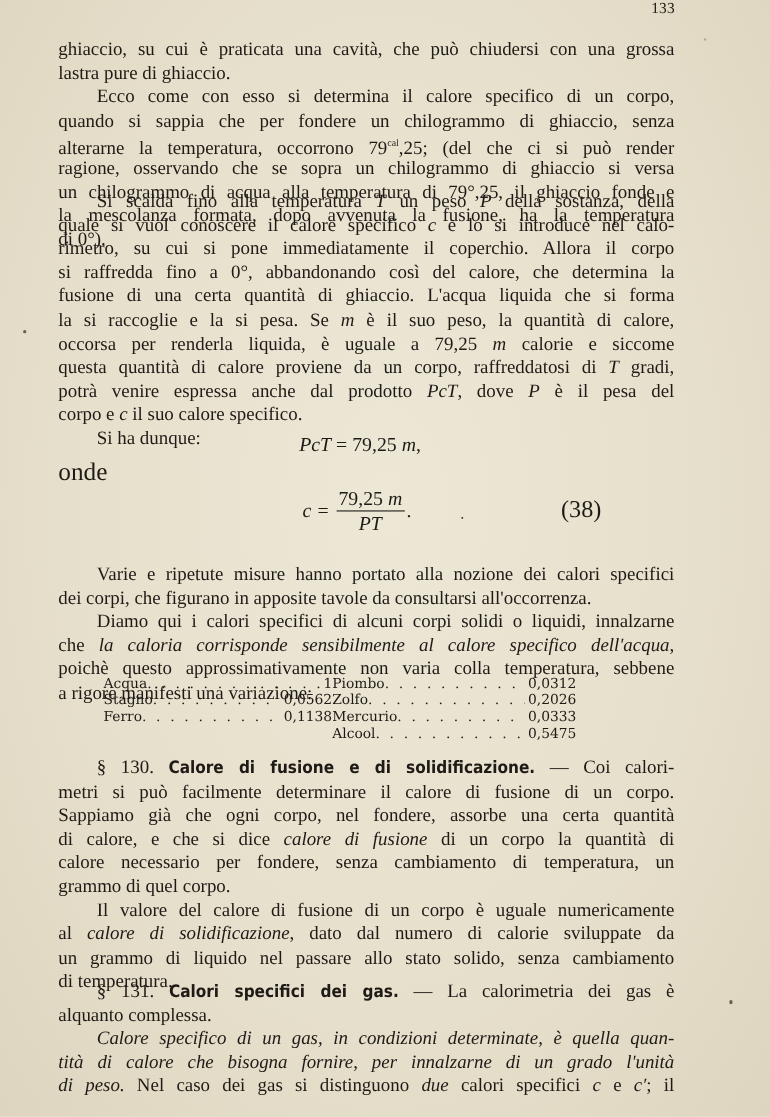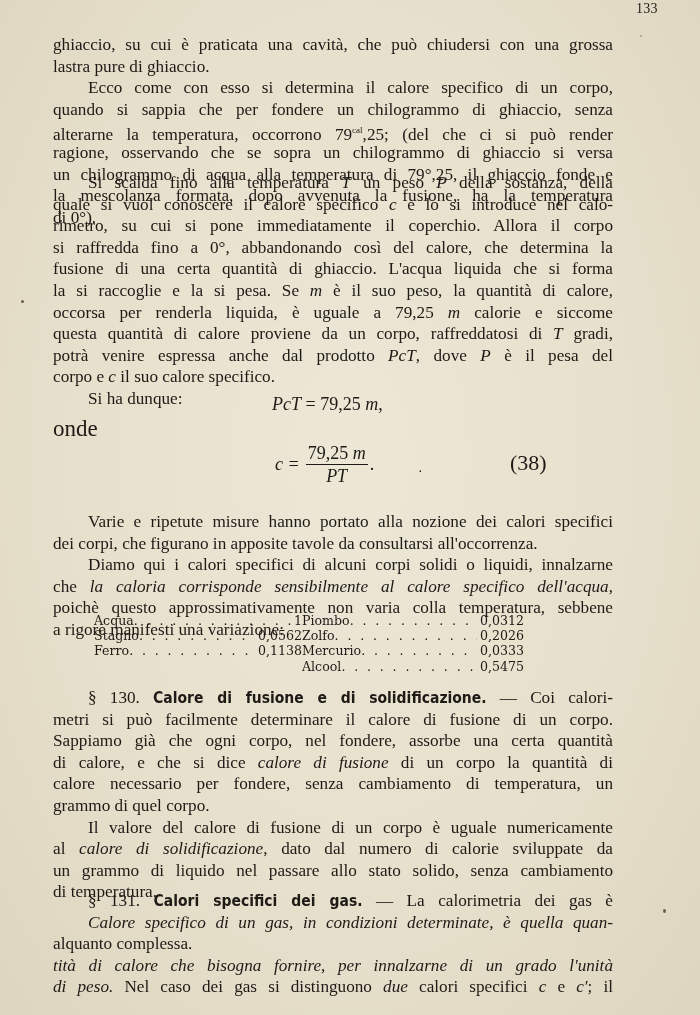--- a/index.html
+++ b/index.html
@@ -17,21 +17,20 @@
       inset: 0;
       background:
         radial-gradient(ellipse at 50% 45%, #ede7d6 0%, #e6dfcb 60%, #ddd5bf 100%);
     }
     .page-number {
       position: absolute;
       top: 1px;
       left: 592px;
       font-size: 14px;
       letter-spacing: 0.2px;
-      margin-left: 44px;
     }
     .text {
       position: absolute;
       left: 53px;
       width: 560px;
       font-size: 17.2px;
       line-height: 21.6px;
       text-align: justify;
       font-stretch: condensed;
     }
@@ -214,22 +213,22 @@
     <span class="line">calore necessario per fondere, senza cambiamento di temperatura, un</span>
     <span class="line last">grammo di quel corpo.</span>
     <span class="line indent">Il valore del calore di fusione di un corpo è uguale numericamente</span>
     <span class="line"><span>al </span><i>calore di solidificazione</i><span>, dato dal numero di calorie sviluppate da</span></span>
     <span class="line">un grammo di liquido nel passare allo stato solido, senza cambiamento</span>
     <span class="line last">di temperatura.</span>
   </div>
 
   <div class="text block-5">
     <span class="line indent"><span>§ 131.</span> <span class="sect-title">Calori specifici dei gas.</span><span> — La calorimetria dei gas è</span></span>
+    <span class="line last">alquanto complessa.</span>
     <span class="line indent"><i>Calore specifico di un gas, in condizioni determinate, è quella quan-</i></span>
-    <span class="line last">alquanto complessa.</span>
     <span class="line"><i>tità di calore che bisogna fornire, per innalzarne di un grado l'unità</i></span>
     <span class="line"><i>di peso.</i><span> Nel caso dei gas si distinguono </span><i>due</i><span> calori specifici </span><i>c</i><span> e </span><i>c′</i><span>; il</span></span>
   </div>
 
   <span class="speck" style="left:21px;top:300px;width:3px;height:3px;"></span>
   <span class="speck" style="left:663px;top:909px;width:3px;height:4px;"></span>
   <span class="speck" style="left:640px;top:35px;width:2px;height:2px;opacity:.5"></span>
 </div>
 
 </body></html>

